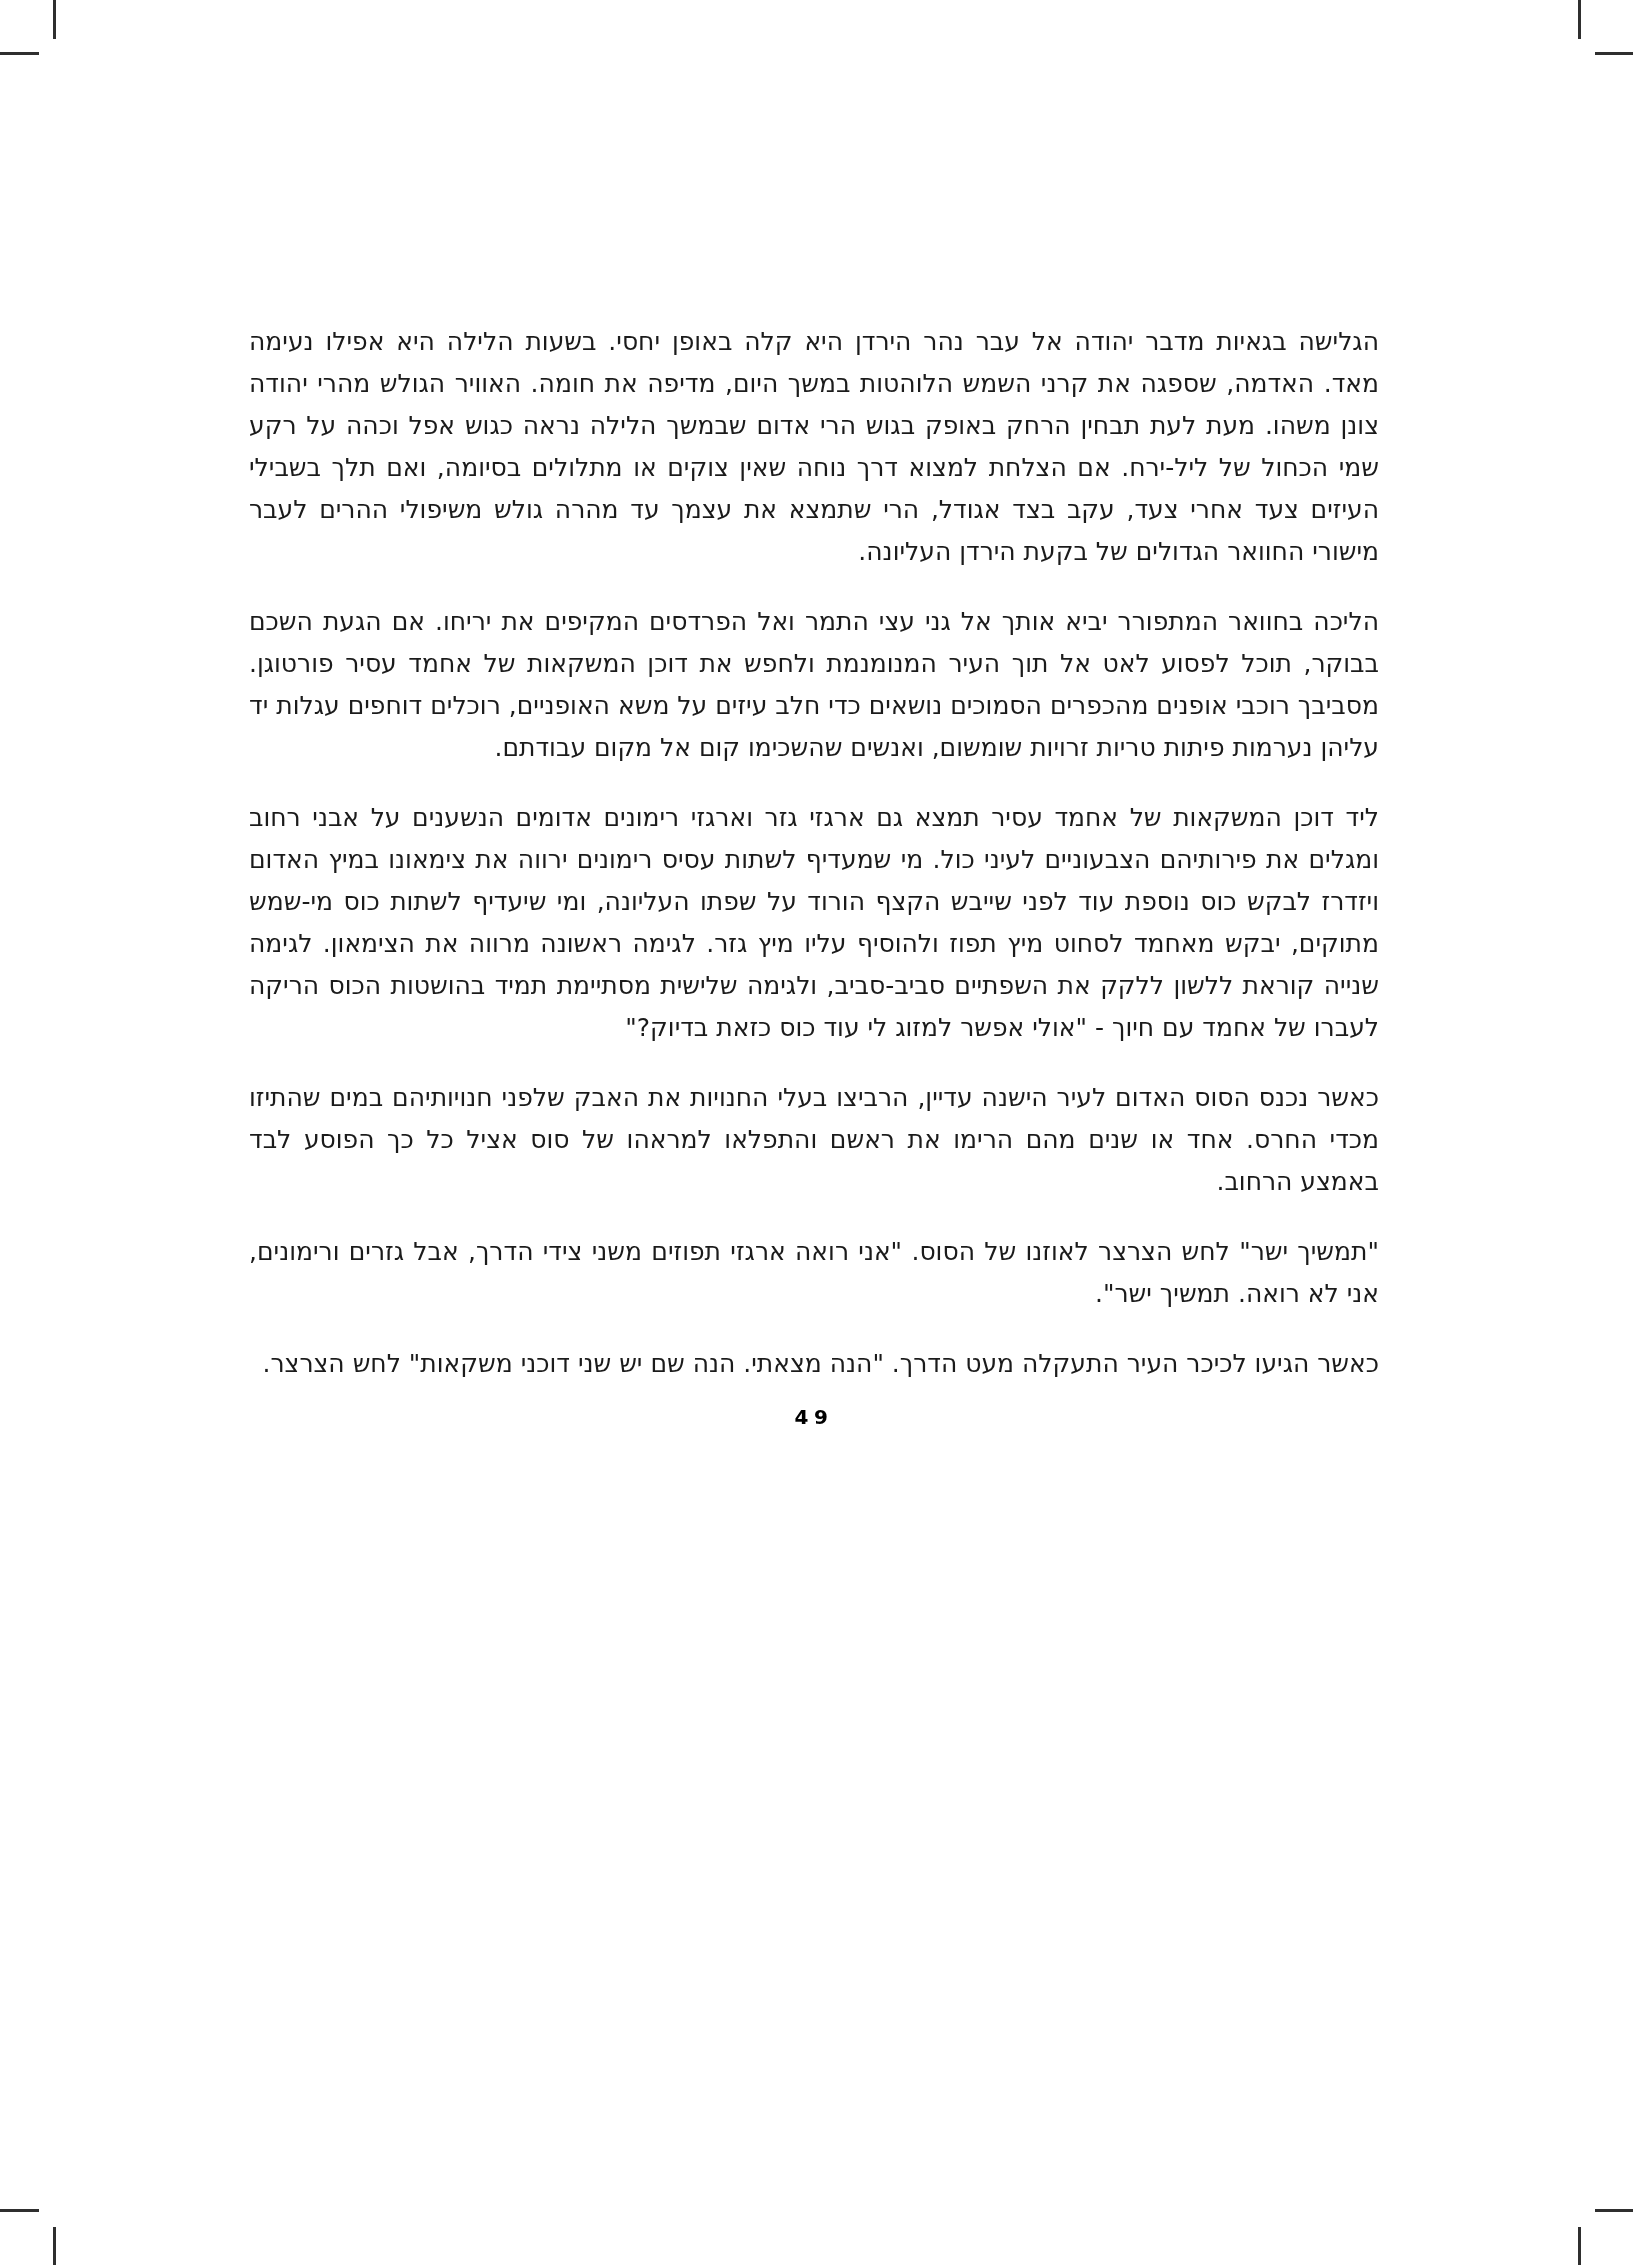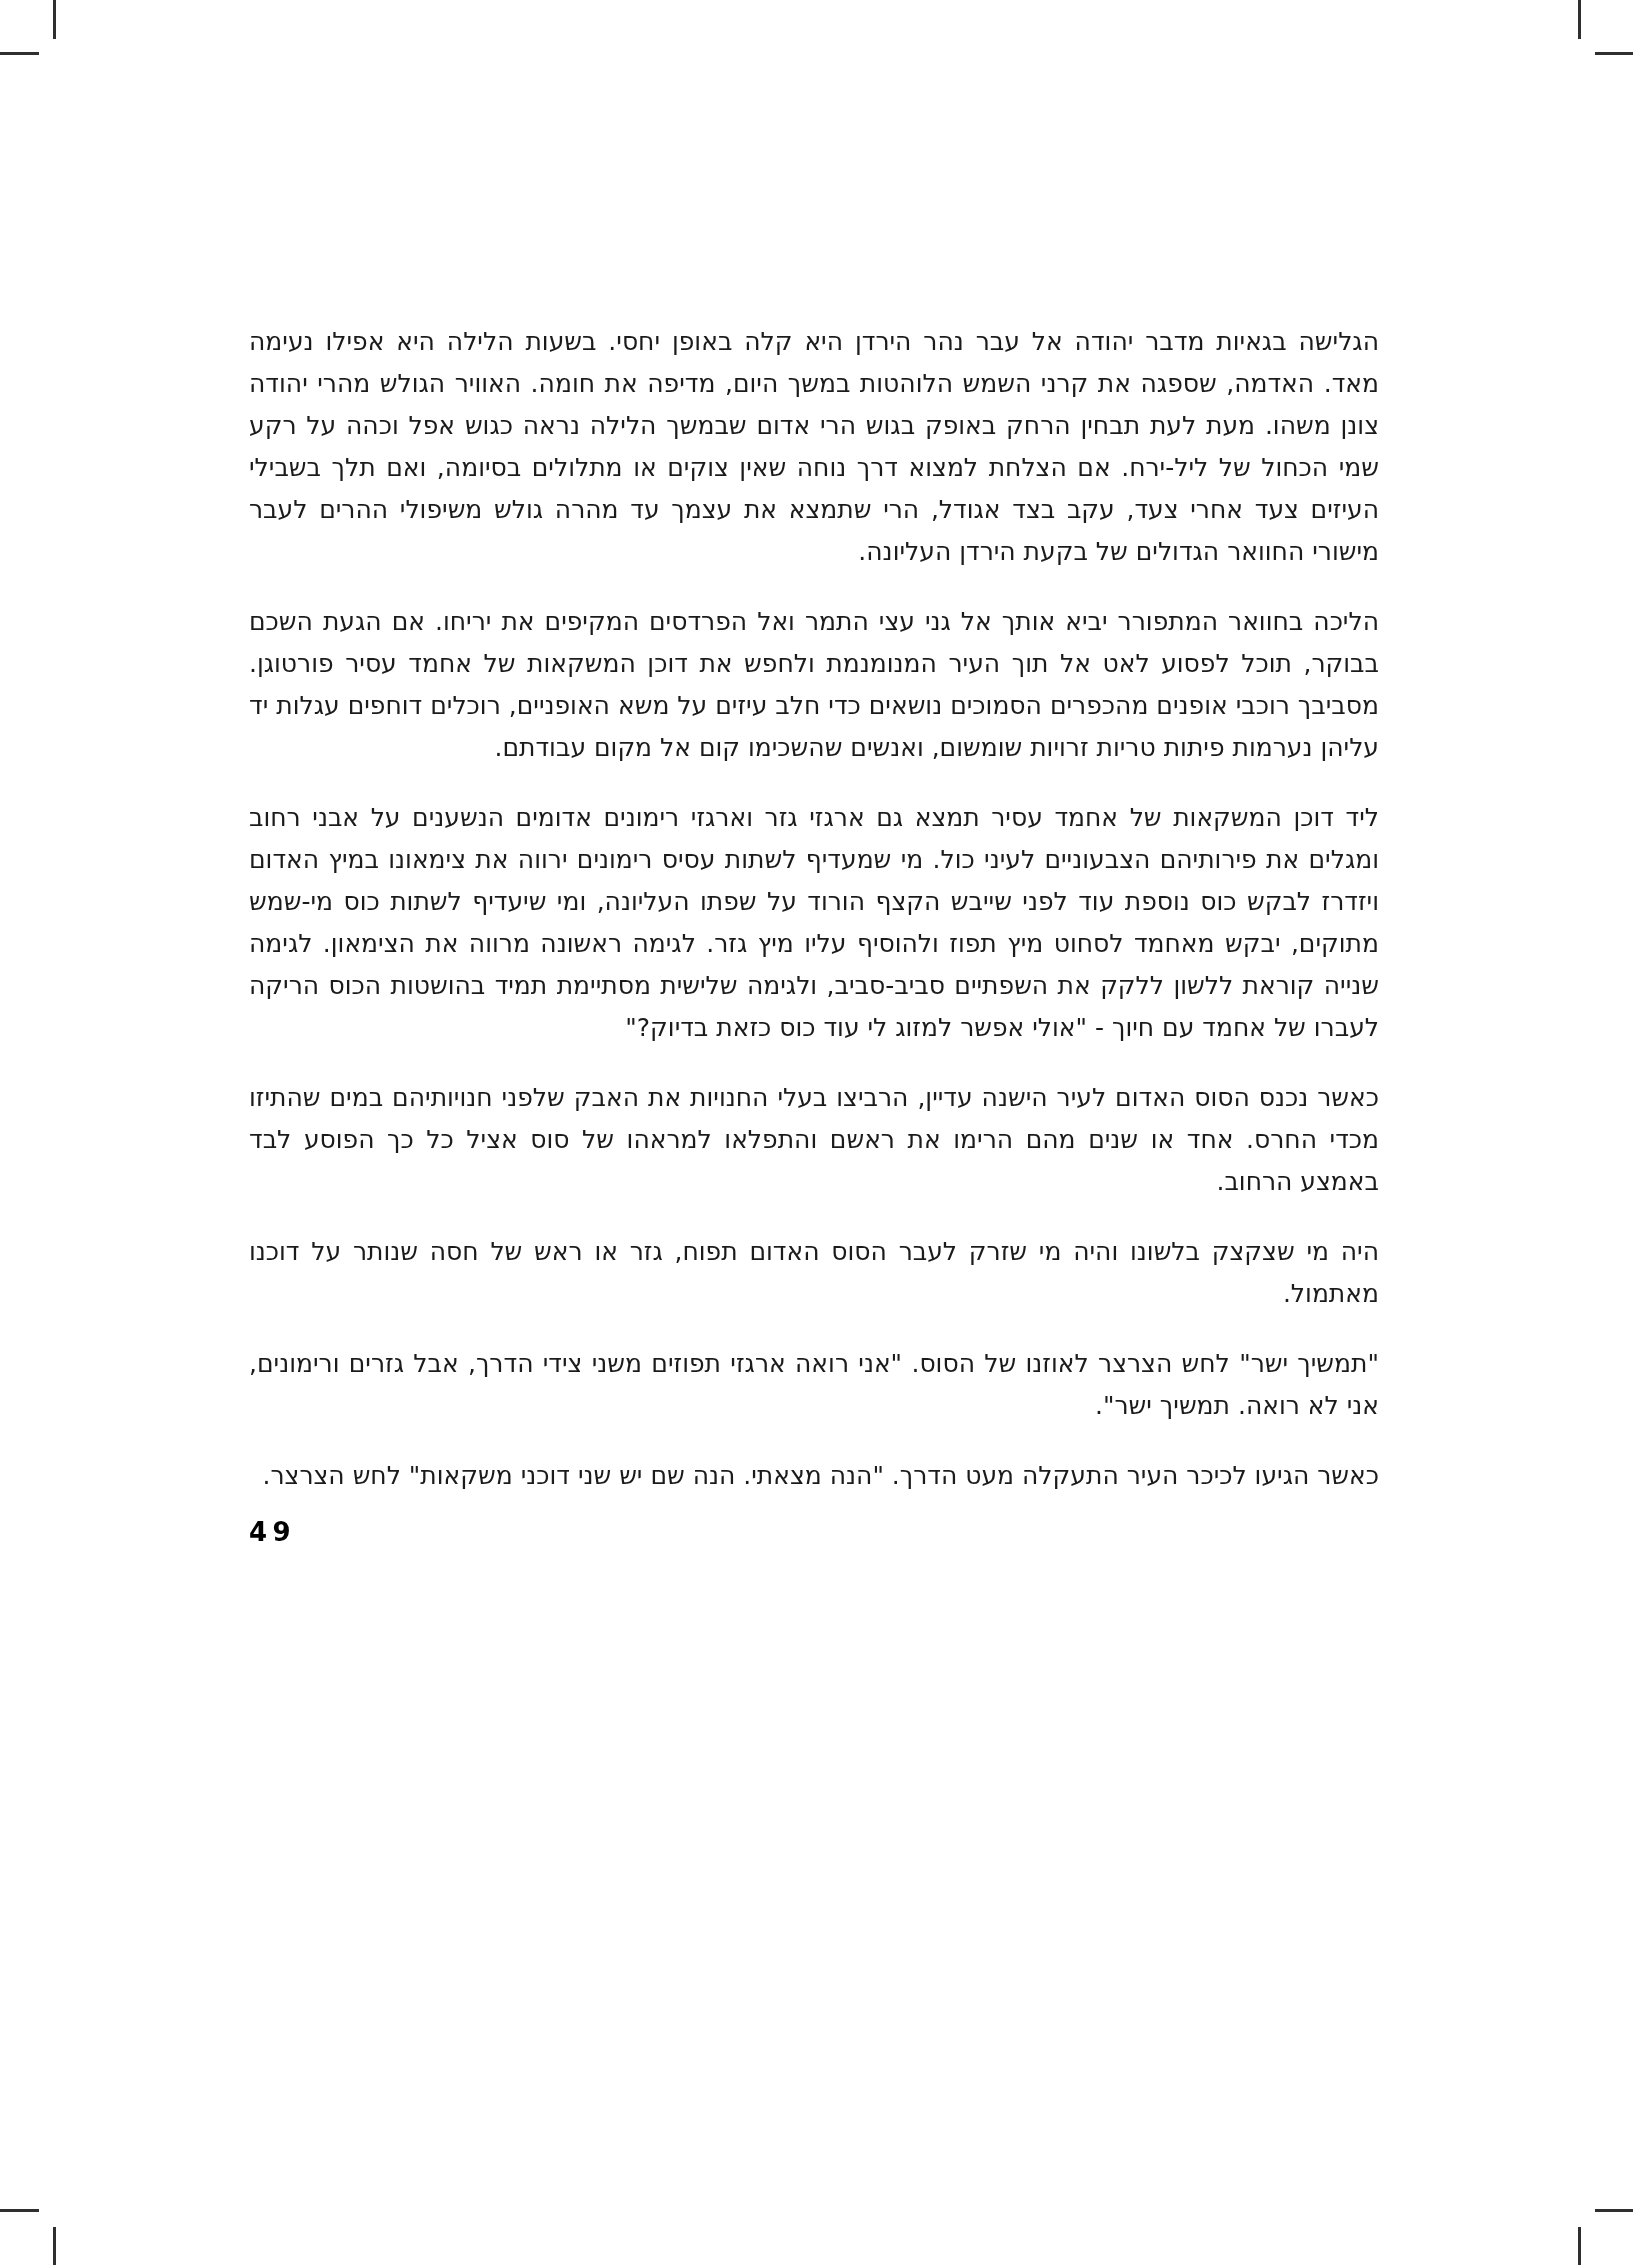--- a/index.html
+++ b/index.html
@@ -71,22 +71,22 @@
   .body-text p {
     margin: 0 0 28px 0;
   }
   .body-text p:last-child {
     margin-bottom: 8px;
   }
 
   
   .page-number {
     margin-top: 20px;
-    text-align: left;
-    font-size: 26px;
+    text-align: center;
+    font-size: 20px;
     font-weight: bold;
     letter-spacing: 5.5px;
     color: #000000;
   }
 </style>
 </head>
 <body>
 
 <div class="crop v tl-v" style="background: rgb(47, 47, 47);"></div>
 <div class="crop h tl-h" style="background: rgb(47, 47, 47);"></div>
@@ -98,21 +98,20 @@
 <div class="crop v br-v" style="background: rgb(47, 47, 47);"></div>
 
 <main class="content">
 
 
   <section class="body-text">
     <p>הגלישה בגאיות מדבר יהודה אל עבר נהר הירדן היא קלה באופן יחסי. בשעות הלילה היא אפילו נעימה מאד. האדמה, שספגה את קרני השמש הלוהטות במשך היום, מדיפה את חומה. האוויר הגולש מהרי יהודה צונן משהו. מעת לעת תבחין הרחק באופק בגוש הרי אדום שבמשך הלילה נראה כגוש אפל וכהה על רקע שמי הכחול של ליל-ירח. אם הצלחת למצוא דרך נוחה שאין צוקים או מתלולים בסיומה, ואם תלך בשבילי העיזים צעד אחרי צעד, עקב בצד אגודל, הרי שתמצא את עצמך עד מהרה גולש משיפולי ההרים לעבר מישורי החוואר הגדולים של בקעת הירדן העליונה.</p>
     <p>הליכה בחוואר המתפורר יביא אותך אל גני עצי התמר ואל הפרדסים המקיפים את יריחו. אם הגעת השכם בבוקר, תוכל לפסוע לאט אל תוך העיר המנומנמת ולחפש את דוכן המשקאות של אחמד עסיר פורטוגן. מסביבך רוכבי אופנים מהכפרים הסמוכים נושאים כדי חלב עיזים על משא האופניים, רוכלים דוחפים עגלות יד עליהן נערמות פיתות טריות זרויות שומשום, ואנשים שהשכימו קום אל מקום עבודתם.</p>
     <p>ליד דוכן המשקאות של אחמד עסיר תמצא גם ארגזי גזר וארגזי רימונים אדומים הנשענים על אבני רחוב ומגלים את פירותיהם הצבעוניים לעיני כול. מי שמעדיף לשתות עסיס רימונים ירווה את צימאונו במיץ האדום ויזדרז לבקש כוס נוספת עוד לפני שייבש הקצף הורוד על שפתו העליונה, ומי שיעדיף לשתות כוס מי-שמש מתוקים, יבקש מאחמד לסחוט מיץ תפוז ולהוסיף עליו מיץ גזר. לגימה ראשונה מרווה את הצימאון. לגימה שנייה קוראת ללשון ללקק את השפתיים סביב-סביב, ולגימה שלישית מסתיימת תמיד בהושטות הכוס הריקה לעברו של אחמד עם חיוך - "אולי אפשר למזוג לי עוד כוס כזאת בדיוק?"</p>
     <p>כאשר נכנס הסוס האדום לעיר הישנה עדיין, הרביצו בעלי החנויות את האבק שלפני חנויותיהם במים שהתיזו מכדי החרס. אחד או שנים מהם הרימו את ראשם והתפלאו למראהו של סוס אציל כל כך הפוסע לבד באמצע הרחוב.</p>
-    <p>היה מי שצקצק בלשונו והיה מי שזרק לעבר הסוס האדום תפוח, גזר או ראש של חסה שנותר על דוכנו מאתמול.</p>
     <p>"תמשיך ישר" לחש הצרצר לאוזנו של הסוס. "אני רואה ארגזי תפוזים משני צידי הדרך, אבל גזרים ורימונים, אני לא רואה. תמשיך ישר".</p>
     <p>כאשר הגיעו לכיכר העיר התעקלה מעט הדרך. "הנה מצאתי. הנה שם יש שני דוכני משקאות" לחש הצרצר.</p>
   </section>
 
   <footer class="page-number">49</footer>
 
 </main>
 
 
 </body></html>

